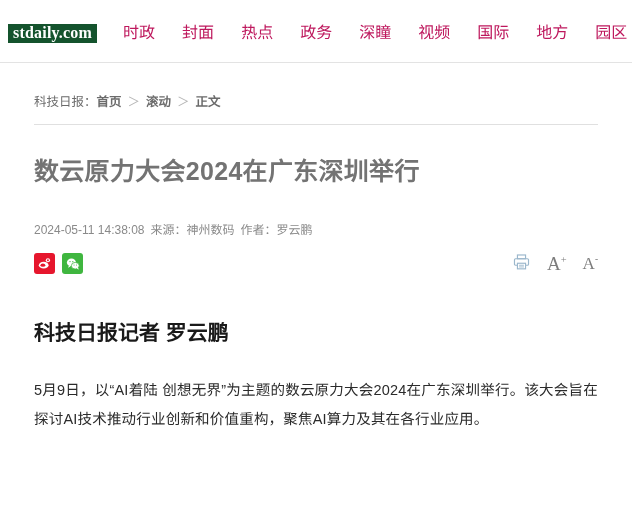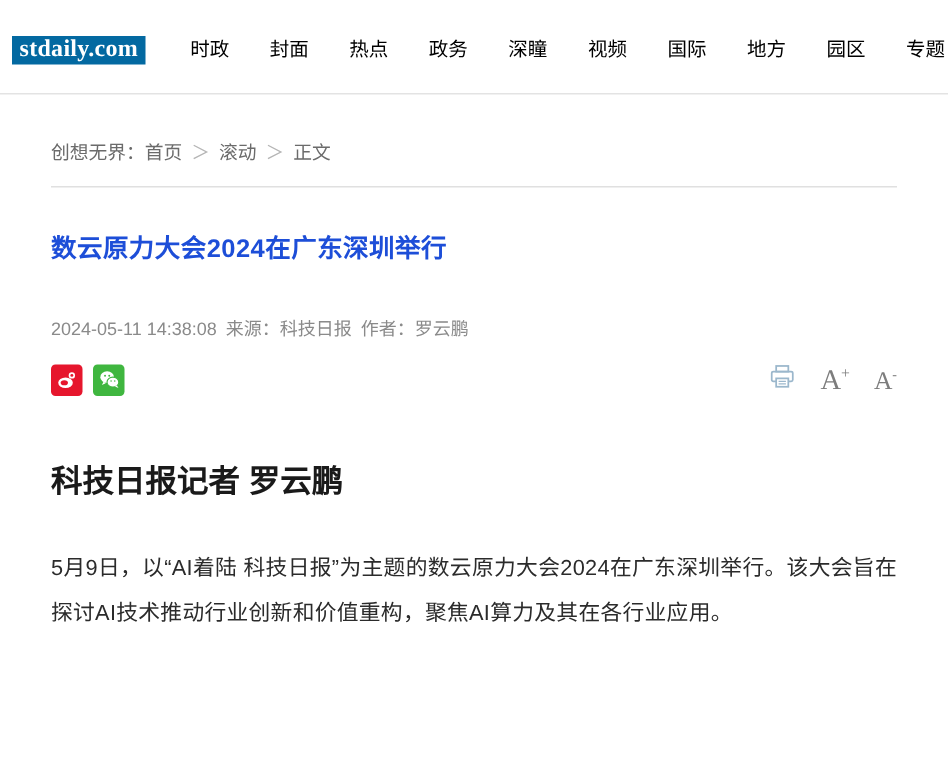--- a/index.html
+++ b/index.html
@@ -37,37 +37,37 @@
     font-family: "DejaVu Serif", serif;
     font-size: 18px;
     font-weight: bold;
     letter-spacing: 0px;
     white-space: nowrap;
   }
   .logo-cn .blk { color: #1a1a1a; }
   .logo-cn .red { color: #d4231e; font-style: italic; }
   .logo-en {
     margin-top: 4px;
-    background: #0369a1;
+    background: #14532d;
     color: #ffffff;
     font-family: "Liberation Serif", serif;
     font-size: 16px;
     font-weight: bold;
     padding: 1px 5px 2px 5px;
     letter-spacing: 0.2px;
   }
   .main-nav {
     display: flex;
     align-items: center;
     margin-left: 24px;
     gap: 23px;
   }
   .nav-item {
-    font-size: 13px;
-    color: #000000;
+    font-size: 16px;
+    color: #be185d;
     white-space: nowrap;
     cursor: pointer;
     padding: 4px 2px;
   }
 
   
   .page-body {
     padding: 0 34px;
   }
   .content {
@@ -75,34 +75,34 @@
   }
   .breadcrumb {
     font-size: 12.5px;
     color: #6b6b6b;
     display: flex;
     align-items: center;
     gap: 0px;
     white-space: nowrap;
   }
   .breadcrumb .bc-label { color: #6b6b6b; }
-  .breadcrumb .bc-link { color: #6b6b6b; cursor: pointer; }
+  .breadcrumb .bc-link { color: #6b6b6b; cursor: pointer; font-weight: bold; }
   .breadcrumb .bc-sep { color: #b5b5b5; margin: 0 6px; }
 
   .rule {
     height: 1px;
     background: #e0e0e0;
     margin-top: 14px;
   }
 
   .article-title {
     font-family: "Liberation Sans", sans-serif;
-    font-size: 17px;
-    font-weight: bold;
-    color: #1d4ed8;
+    font-size: 25px;
+    font-weight: bold;
+    color: #737373;
     letter-spacing: 0.3px;
     margin-top: 30px;
     line-height: 1.3;
   }
 
   .meta-line {
     margin-top: 32px;
     font-size: 12px;
     color: #8a8a8a;
     white-space: nowrap;
@@ -196,34 +196,34 @@
     <div class="nav-item">地方</div>
     <div class="nav-item">园区</div>
     <div class="nav-item">专题</div>
   </nav>
 </div>
 
 <div class="page-body">
   <div class="content">
 
     <div class="breadcrumb">
-      <span class="bc-label">创想无界：</span>
+      <span class="bc-label">科技日报：</span>
       <span class="bc-link">首页</span>
       <span class="bc-sep">＞</span>
       <span class="bc-link">滚动</span>
       <span class="bc-sep">＞</span>
       <span class="bc-link">正文</span>
     </div>
 
     <div class="rule"></div>
 
     <h1 class="article-title">数云原力大会2024在广东深圳举行</h1>
 
     <div class="meta-line">
-      <span>2024-05-11 14:38:08</span><span class="meta-sep"></span><span>来源：科技日报</span><span class="meta-sep"></span><span>作者：罗云鹏</span>
+      <span>2024-05-11 14:38:08</span><span class="meta-sep"></span><span>来源：神州数码</span><span class="meta-sep"></span><span>作者：罗云鹏</span>
     </div>
 
     <div class="action-row">
 
       <div class="share-icons">
         <span class="share-btn share-sina">
           <svg width="13" height="13" viewBox="0 0 16 16" aria-hidden="true">
             <ellipse cx="7" cy="10" rx="6" ry="4.3" fill="#ffffff"></ellipse>
             <ellipse cx="6" cy="10" rx="3" ry="2.1" fill="#e6162d"></ellipse>
             <circle cx="12.2" cy="4" r="2.6" fill="#ffffff"></circle>
@@ -258,17 +258,17 @@
           <span>A</span><sup>+</sup>
         </span>
         <span class="font-btn font-small">
           <span>A</span><sup>-</sup>
         </span>
       </div>
     </div>
 
     <div class="article-body">
       <div class="byline">科技日报记者 罗云鹏</div>
-      <p class="para">5月9日，以“AI着陆 科技日报”为主题的数云原力大会2024在广东深圳举行。该大会旨在探讨AI技术推动行业创新和价值重构，聚焦AI算力及其在各行业应用。</p>
+      <p class="para">5月9日，以“AI着陆 创想无界”为主题的数云原力大会2024在广东深圳举行。该大会旨在探讨AI技术推动行业创新和价值重构，聚焦AI算力及其在各行业应用。</p>
     </div>
 
   </div>
 </div>
 
 </body></html>

